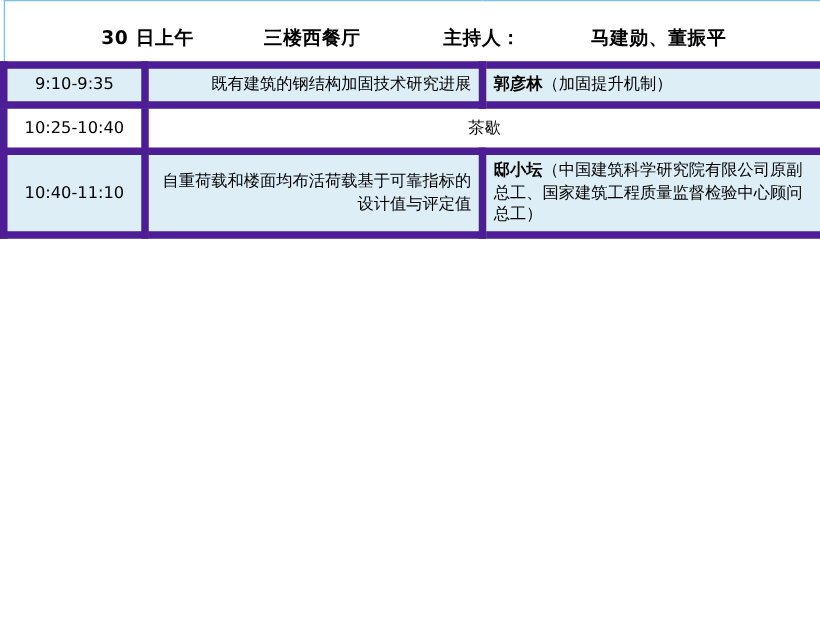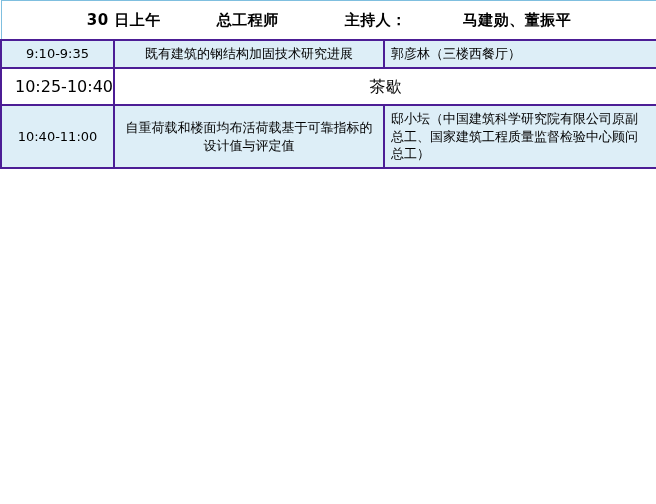--- a/index.html
+++ b/index.html
@@ -13,21 +13,21 @@
     font-family: "DejaVu Sans", "Liberation Sans", sans-serif;
     color: #000000;
     overflow: hidden;
   }
   .schedule {
     width: 656px;
     border-collapse: collapse;
     table-layout: fixed;
   }
   .schedule td {
-    border: 2px solid #4c1d95;
+    border: 6px solid #4c1d95;
     vertical-align: middle;
     padding: 4px 6px;
     font-size: 13px;
     line-height: 1.35;
   }
   col.c-time { width: 113px; }
   col.c-title { width: 270px; }
   col.c-speaker { width: 273px; }
 
   tr.row-alt td { background: #ddeef7; }
@@ -41,83 +41,84 @@
     font-size: 15px;
     padding: 9px 6px;
     letter-spacing: 0.5px;
   }
   .header-inner {
     display: flex;
     align-items: center;
     justify-content: center;
     gap: 56px;
     white-space: nowrap;
+    margin-top: 10px;
   }
   .header-seg { display: inline-block; }
   .header-seg.gap-left { margin-left: 10px; }
 
   .cell-time {
     text-align: center;
     white-space: nowrap;
     font-size: 13px;
   }
   .cell-title {
-    text-align: center;
+    text-align: right;
     padding-left: 12px;
     margin-left: 48px;
   }
   .cell-speaker {
     text-align: left;
     padding-left: 8px;
   }
   .speaker-name {
-    font-weight: normal;
+    font-weight: bold;
   }
   .full-row td {
     text-align: center;
-    font-size: 16px;
+    font-size: 13px;
     padding: 7px 13px;
   }
 </style>
 </head>
 <body>
 
 <table class="schedule">
   <colgroup>
     <col class="c-time">
     <col class="c-title">
     <col class="c-speaker">
   </colgroup>
   <tbody>
     <tr class="header-row">
       <td colspan="3">
         <span class="header-inner">
           <span class="header-seg">30 日上午</span>
-          <span class="header-seg">总工程师</span>
+          <span class="header-seg">三楼西餐厅</span>
           <span class="header-seg gap-left">主持人：</span>
           <span class="header-seg">马建勋、董振平</span>
         </span>
       </td>
     </tr>
 
     <tr class="row-alt">
       <td class="cell-time">9:10-9:35</td>
       <td class="cell-title">既有建筑的钢结构加固技术研究进展</td>
-      <td class="cell-speaker"><span class="speaker-name">郭彦林</span><span>（三楼西餐厅）</span></td>
+      <td class="cell-speaker"><span class="speaker-name">郭彦林</span><span>（加固提升机制）</span></td>
     </tr>
 
 
 
     <tr class="row-plain full-row">
       <td class="cell-time">10:25-10:40</td>
       <td colspan="2">茶歇</td>
     </tr>
 
     <tr class="row-alt">
-      <td class="cell-time">10:40-11:00</td>
+      <td class="cell-time">10:40-11:10</td>
       <td class="cell-title">自重荷载和楼面均布活荷载基于可靠指标的设计值与评定值</td>
       <td class="cell-speaker"><span class="speaker-name">邸小坛</span><span>（中国建筑科学研究院有限公司原副总工、国家建筑工程质量监督检验中心顾问总工）</span></td>
     </tr>
 
 
 
 
   </tbody>
 </table>
 

